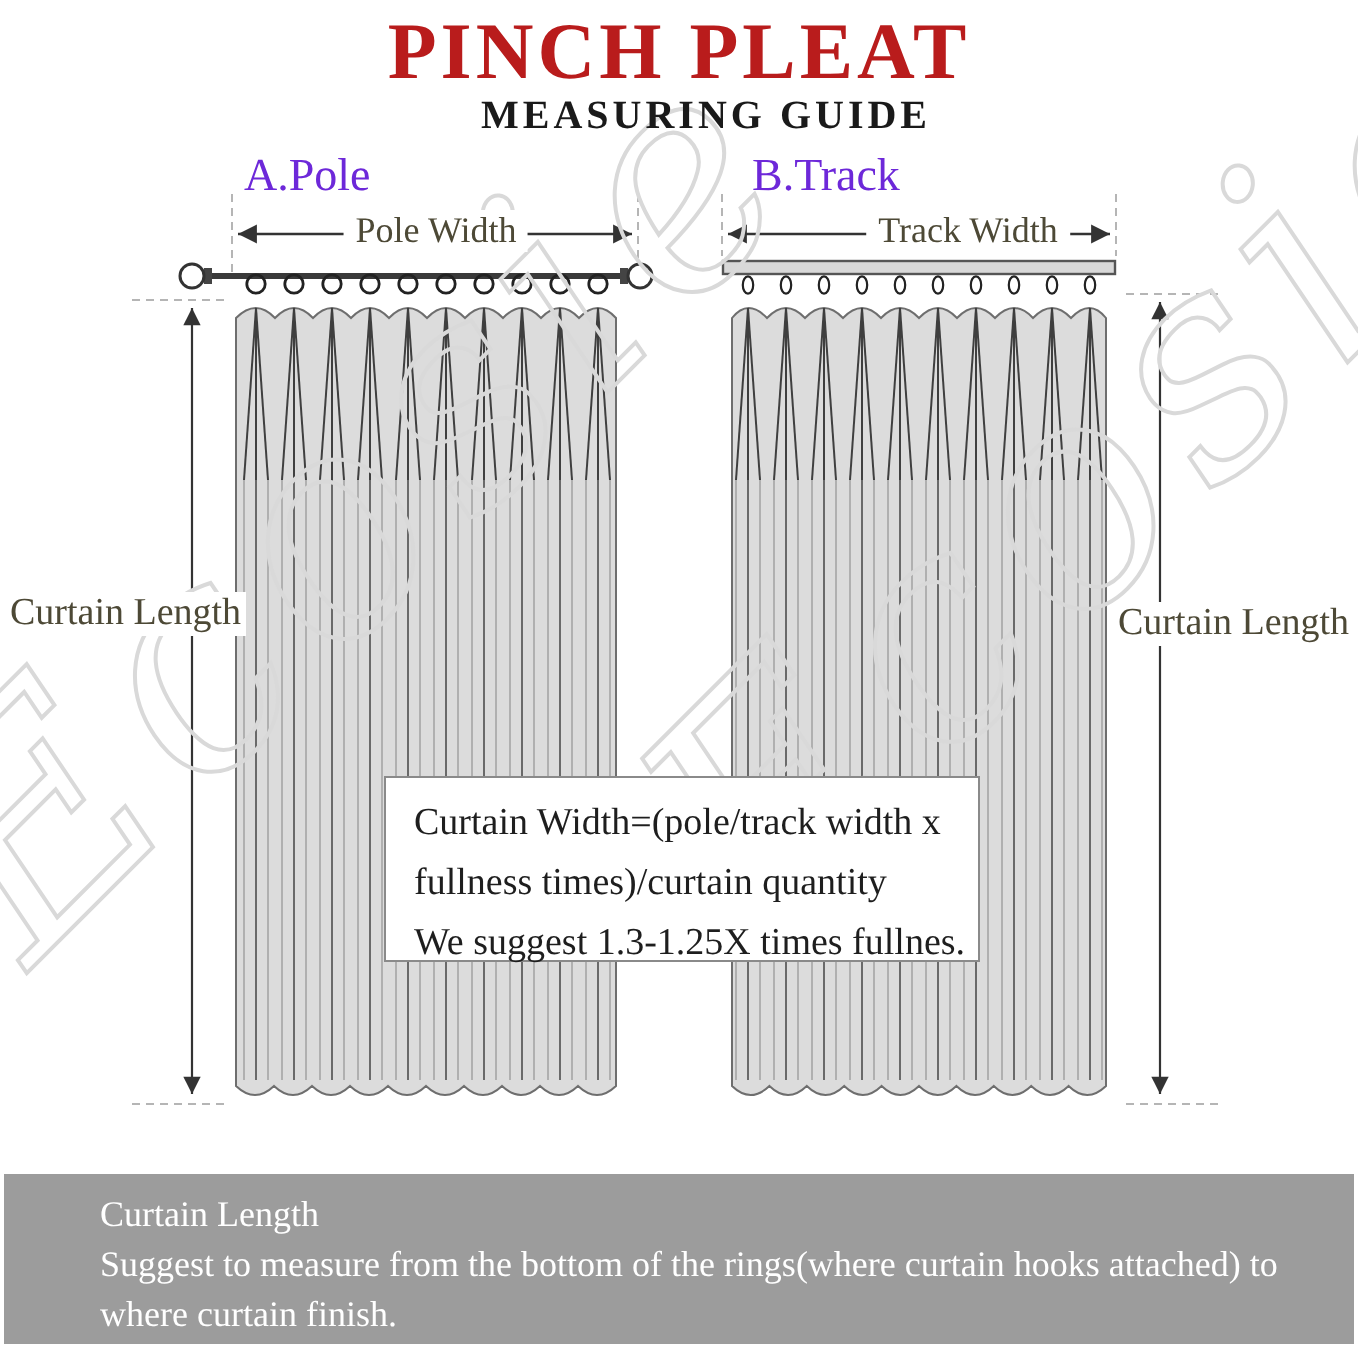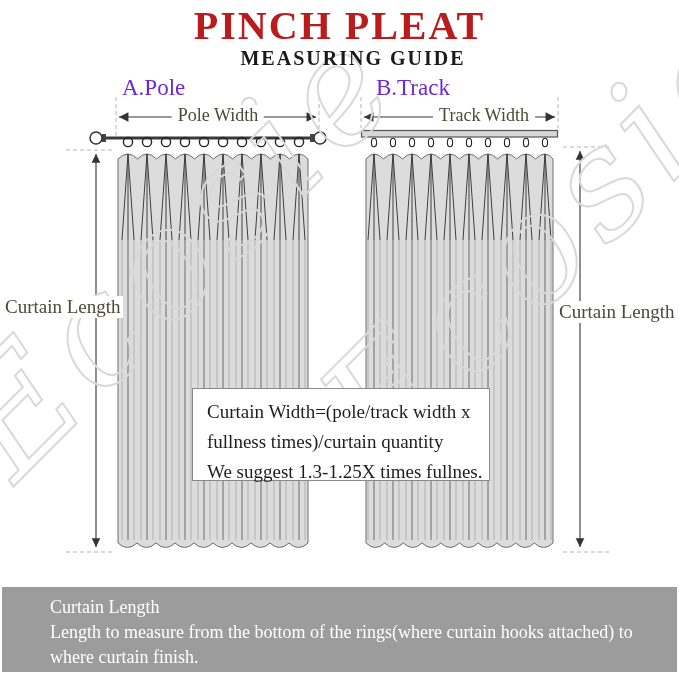--- a/index.html
+++ b/index.html
@@ -206,17 +206,17 @@
   <div class="abs length-label" id="len-right">Curtain Length</div>
 
   <div class="abs" id="formula-box">
     <div class="line">Curtain Width=(pole/track width x</div>
     <div class="line">fullness times)/curtain quantity</div>
     <div class="line">We suggest 1.3-1.25X times fullnes.</div>
   </div>
 
   <div class="abs" id="footer-bar">
     <div class="line">Curtain Length</div>
-    <div class="line">Length to measure from the bottom of the rings(where curtain hooks attached) to</div>
+    <div class="line">Suggest to measure from the bottom of the rings(where curtain hooks attached) to</div>
     <div class="line">where curtain finish.</div>
   </div>
 
 </div>
 
 </body></html>

